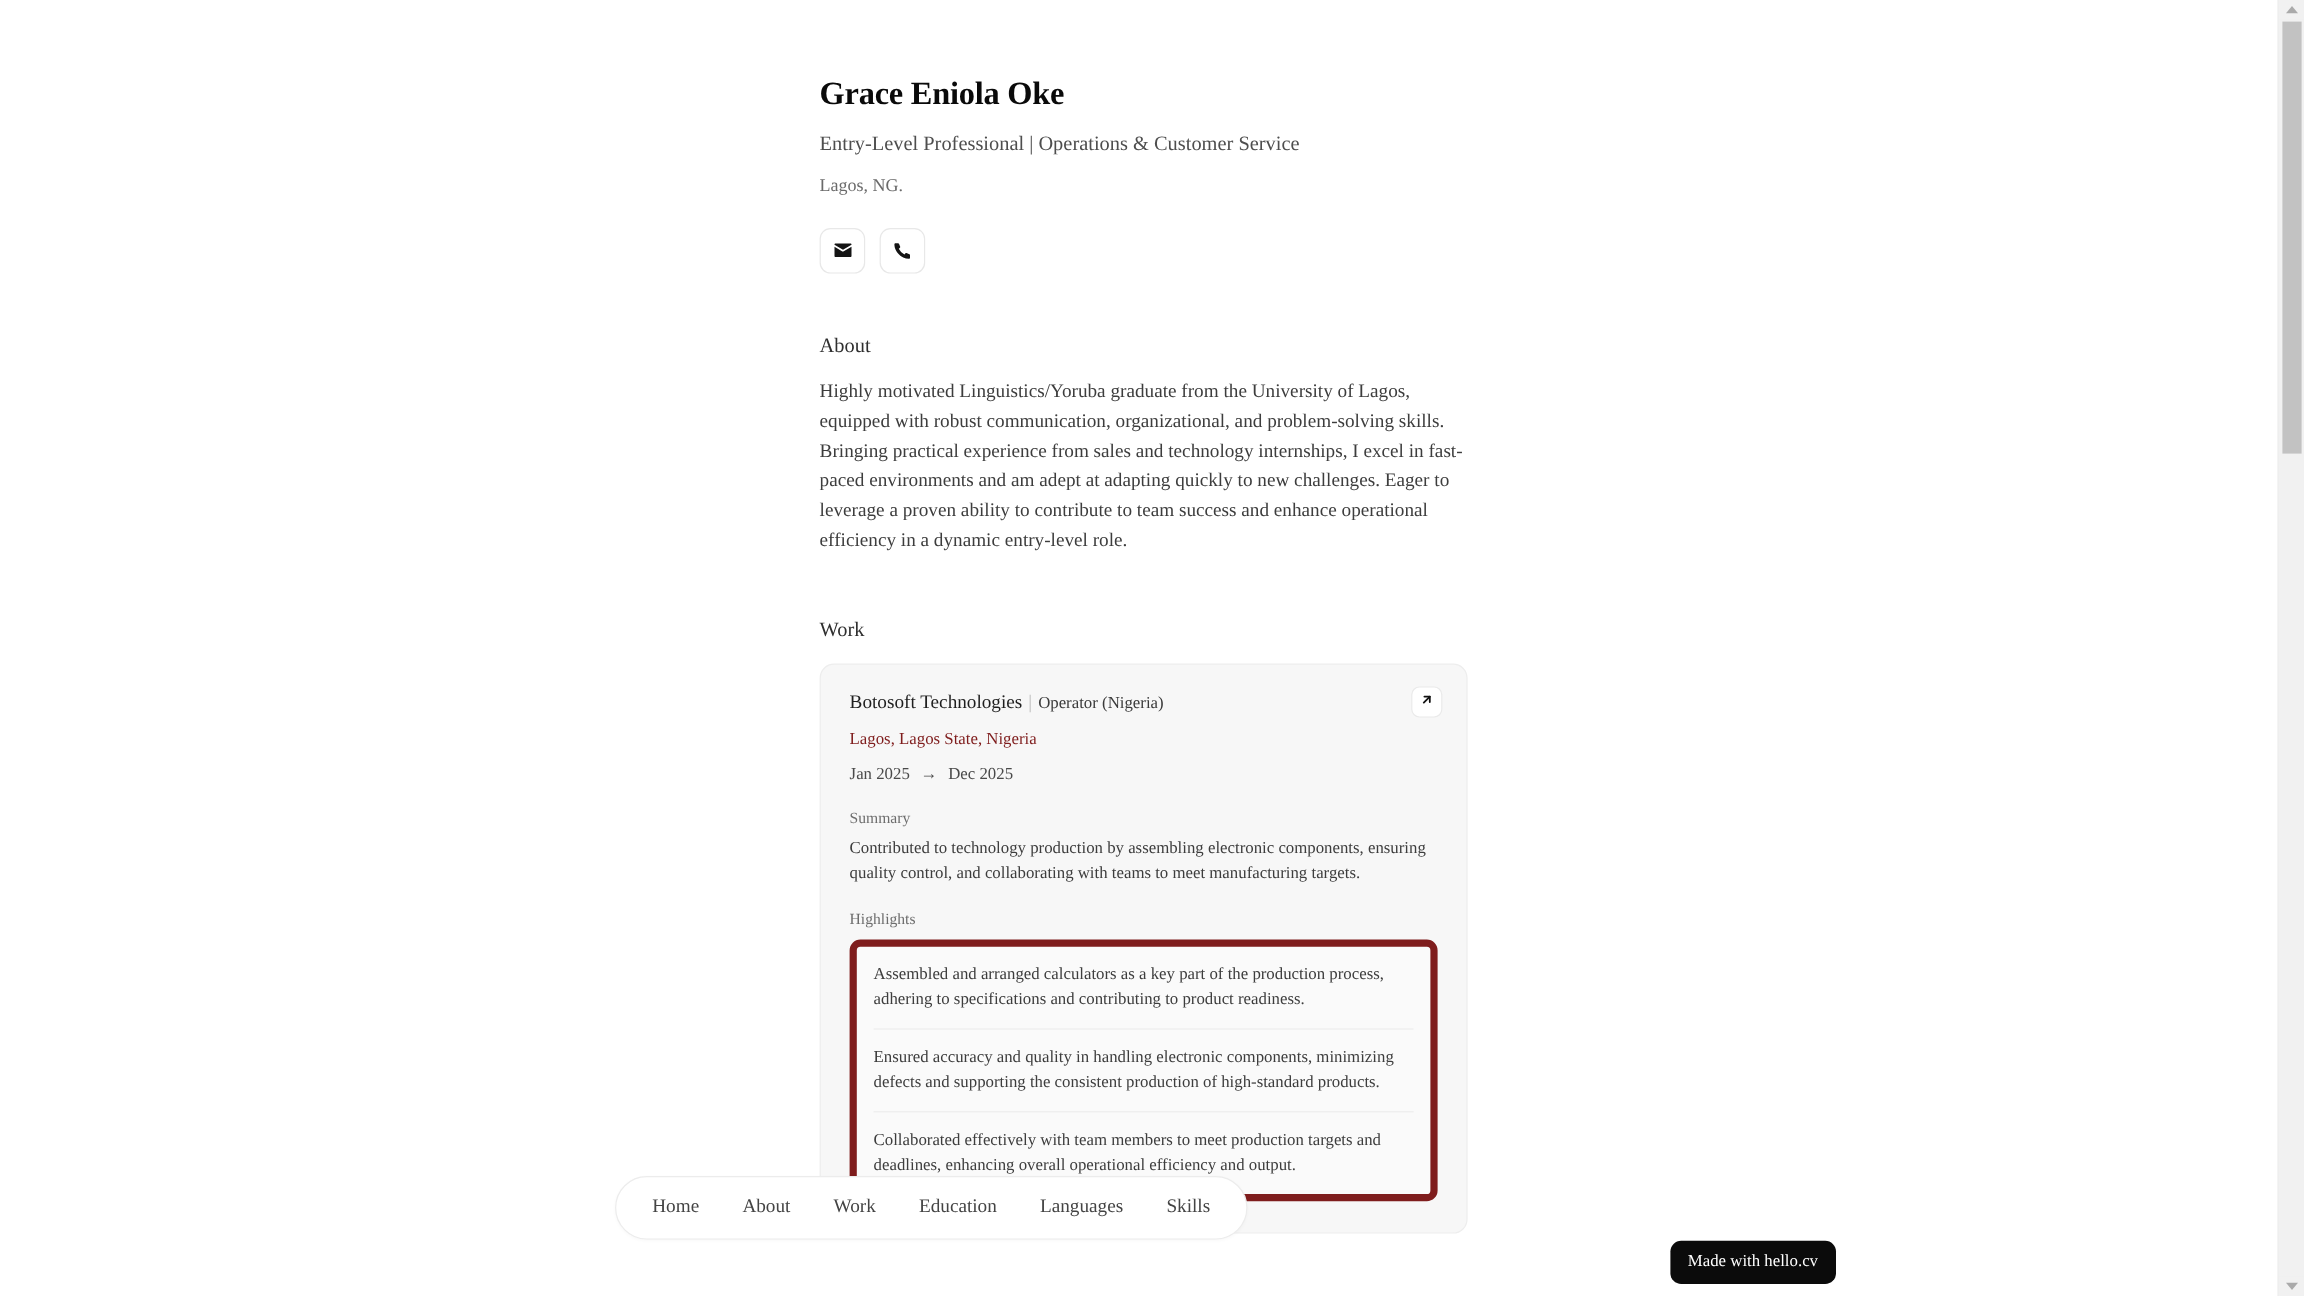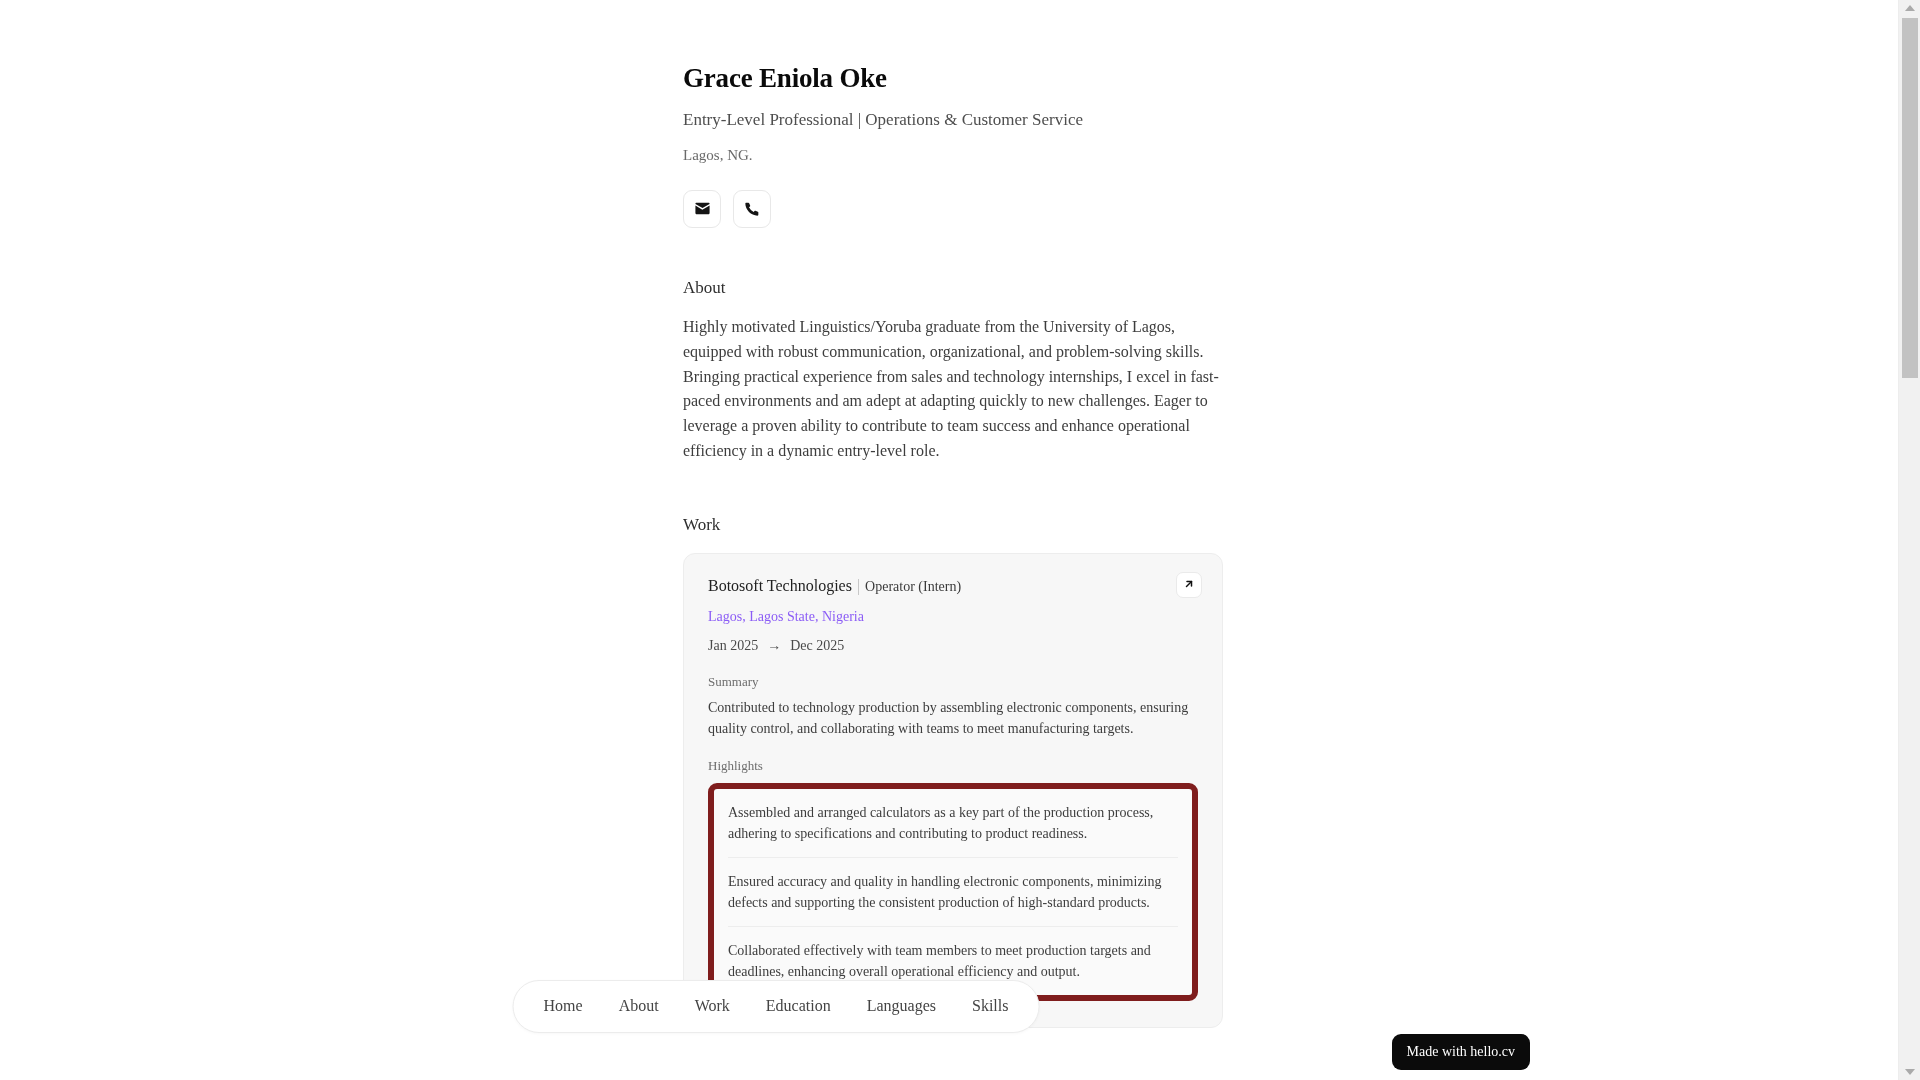--- a/index.html
+++ b/index.html
@@ -153,21 +153,21 @@
     line-height: 1.3;
     padding-right: 40px;
   }
   .work-company { font-size: 16px; color: #1f1f1f; }
   .work-sep { color: #bdbdbd; padding: 0 5px; }
   .work-role { font-size: 14px; color: #3a3a3a; }
 
   .work-location {
     margin-top: 11px;
     font-size: 14px;
-    color: #8b5cf6;
+    color: #7f1d1d;
     line-height: 1.3;
   }
 
   .work-dates {
     margin-top: 11px;
     font-size: 14px;
     color: #4a4a4a;
     line-height: 1.3;
     display: flex;
     gap: 9px;
@@ -302,21 +302,21 @@
           <div class="expand-btn">
             <span>
               <svg width="12" height="12" viewBox="0 0 24 24" fill="none" stroke="#111111" stroke-width="3" stroke-linecap="round" stroke-linejoin="round">
                 <path d="M7 17 17 7"></path>
                 <path d="M8 7h9v9"></path>
               </svg>
             </span>
           </div>
 
           <div class="work-head-line">
-            <span class="work-company">Botosoft Technologies</span><span class="work-sep">|</span><span class="work-role">Operator (Intern)</span>
+            <span class="work-company">Botosoft Technologies</span><span class="work-sep">|</span><span class="work-role">Operator (Nigeria)</span>
           </div>
 
           <div class="work-location">Lagos, Lagos State, Nigeria</div>
 
           <div class="work-dates">
             <span>Jan 2025</span>
             <span>→</span>
             <span>Dec 2025</span>
           </div>
 

